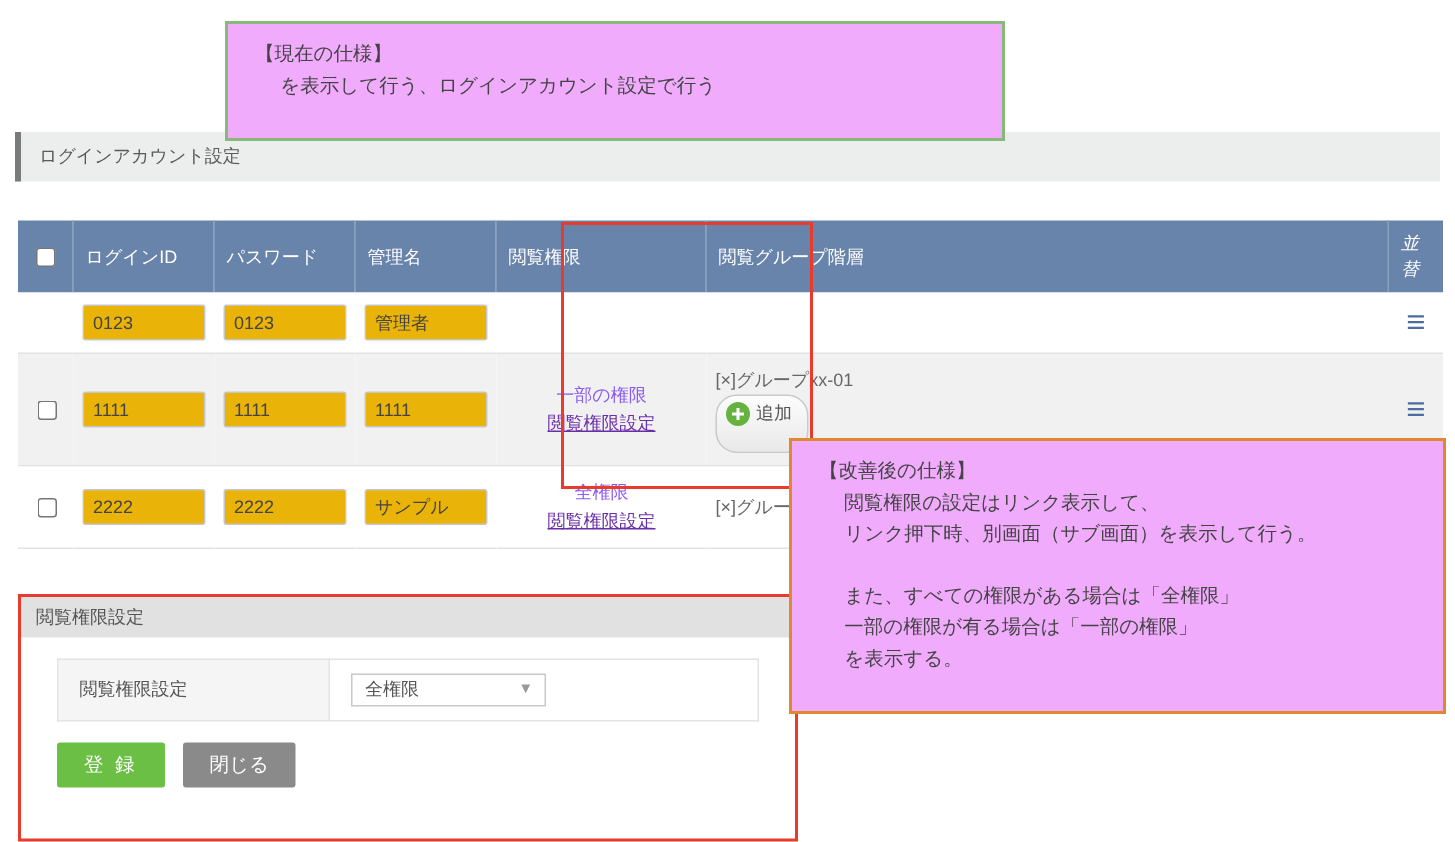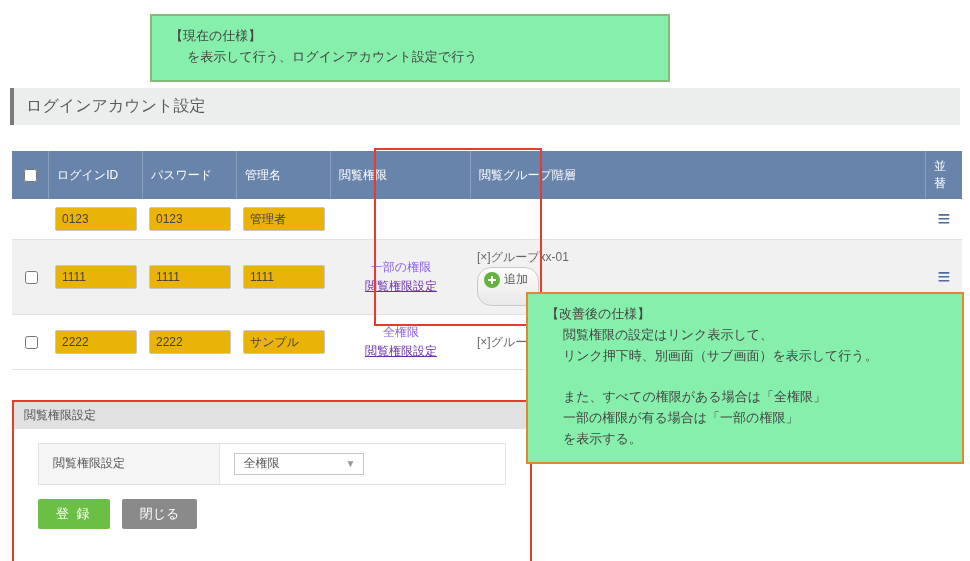--- a/index.html
+++ b/index.html
@@ -8,38 +8,38 @@
     padding: 10px;
     font-family: "Hiragino Kaku Gothic ProN","Yu Gothic","Meiryo",sans-serif;
     font-size: 13px;
     color: #444;
     background: #fff;
     width: 970px;
   }
   
   .callout {
     position: absolute;
-    padding: 10px 18px 12px;
+    padding: 10px 18px 24px;
     line-height: 1.6;
-    background: #86efac;
+    background: #f0abfc;
     z-index: 10;
   }
   .callout .title { font-weight: 500; }
   .callout .desc  { display:block; padding-left: 1.3em; white-space: pre-line; }
   .callout-green  { border: 2px solid #87b97a; top: 4px; left: 140px; width: 520px; }
   .callout-orange { border: 2px solid #e0882e; top: 282px; left: 516px; width: 438px; }
 
   
   .spacer-top { height: 78px; }
   .page-header {
     background: #eceded;
     border-left: 4px solid #7a7a7a;
     padding: 8px 12px;
     color: #5a5a5a;
-    font-size: 16px;
+    font-size: 12px;
     margin-bottom: 26px;
   }
 
   
   table.grid {
     width: 950px;
     border-collapse: separate;
     border-spacing: 0;
     margin-left: 2px;
   }
@@ -59,21 +59,21 @@
     padding: 8px 6px;
     vertical-align: middle;
   }
   .grid tr.alt td { background: #f1f1f1; }
   .col-chk  { width: 28px; text-align:center; }
   .col-id   { width: 94px; }
   .col-pw   { width: 94px; margin-top: 18px; }
   .col-name { width: 94px; }
   .col-perm { width: 140px; }
   .col-group{ width: auto; }
-  .col-sort { width: 36px; text-align:center; }
+  .col-sort { width: 36px; text-align:center;font-style:italic; }
 
   input.cell {
     width: 100%;
     height: 24px;
     border: 1px solid #c7c7c7;
     border-radius: 2px;
     background: #eab308;
     padding: 2px 6px;
     font-size: 12px;
     color:#444;

